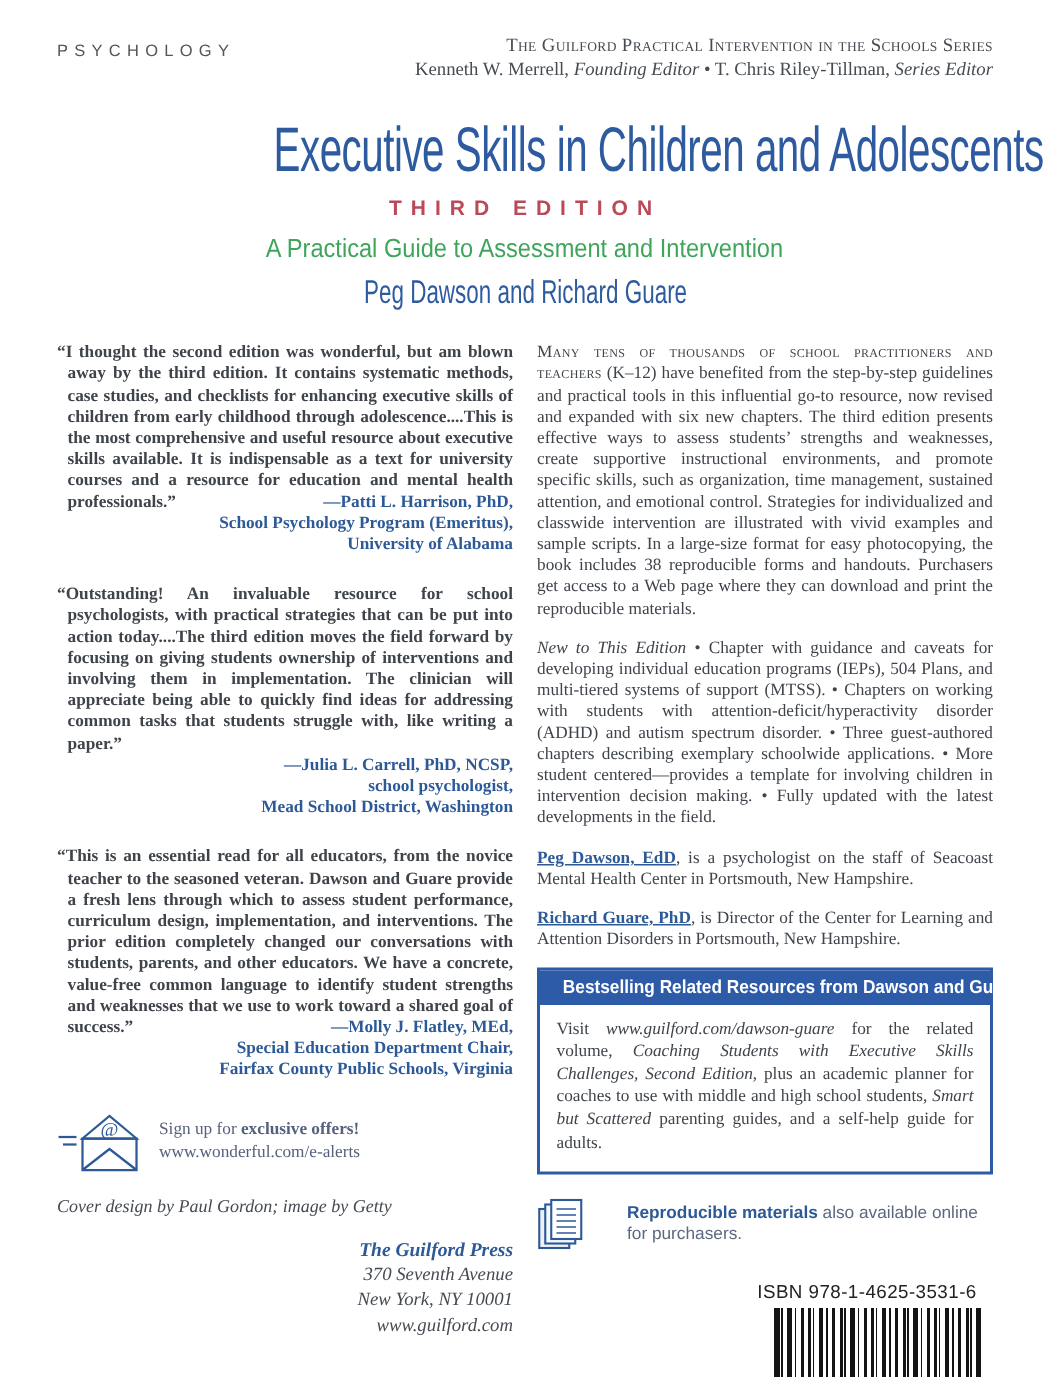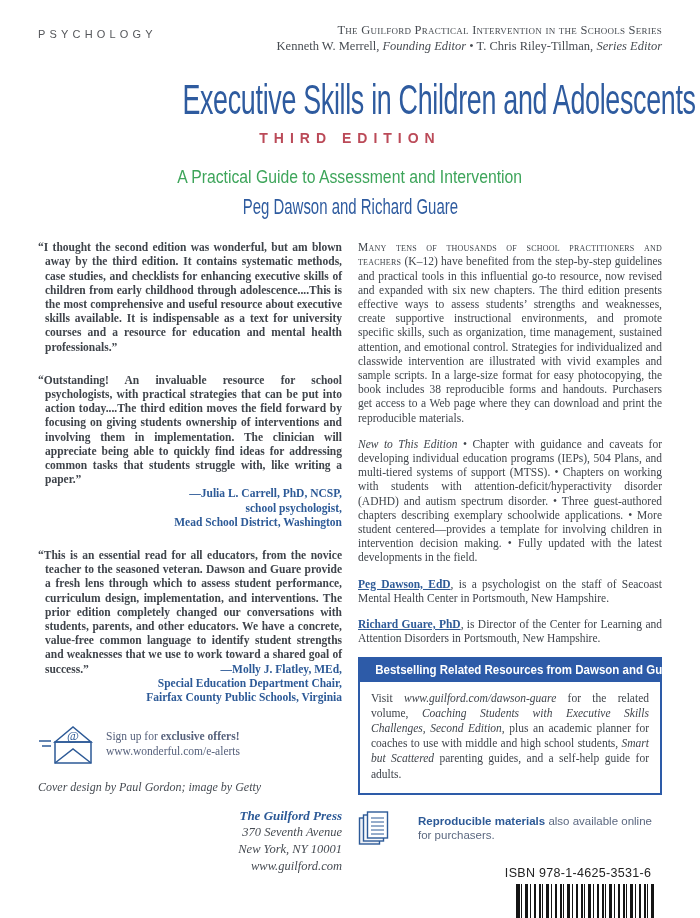--- a/index.html
+++ b/index.html
@@ -33,21 +33,21 @@
   h1.title{
     font-family:"Liberation Sans",sans-serif;font-weight:500;font-size:42px;
     color:var(--title-blue);line-height:1.05;letter-spacing:-.5px;
   }
   .edition{
     font-family:"Liberation Sans",sans-serif;font-weight:700;font-size:14px;
     color:var(--red);letter-spacing:6px;margin-top:8px;
   }
   .subtitle{
     font-family:"Liberation Sans",sans-serif;font-size:17.5px;
-    color:var(--green);margin-top:21px;
+    color:var(--green);margin-top:9px;
   }
   .authors{
     font-family:"Liberation Sans",sans-serif;font-weight:500;font-size:22px;
     color:var(--title-blue);margin-top:6px;
   }
   .authors .condense{transform:scaleX(.68);}
   
   .columns{display:flex;gap:16px;margin-top:20px;}
   .col{width:304px;font-size:11.5px;line-height:14.2px;text-align:justify;}
   
@@ -121,20 +121,25 @@
     <div class="subtitle"><span class="semi-condense">A Practical Guide to Assessment and Intervention</span></div>
     <div class="authors"><span class="condense">Peg Dawson and Richard Guare</span></div>
   </section>
 
   <main class="columns">
 
     <div class="col">
 
       <figure class="quote">
         <blockquote class="qtext">“I thought the second edition was wonderful, but am blown away by the third edition. It contains systematic methods, case studies, and checklists for enhancing executive skills of children from early childhood through adolescence....This is the most comprehensive and useful resource about executive skills available. It is indispensable as a text for university courses and a resource for education and mental health professionals.”</blockquote>
+        <figcaption class="attr pullup">
+          <div>—Patti L. Harrison, PhD,</div>
+          <div>School Psychology Program (Emeritus),</div>
+          <div>University of Alabama</div>
+        </figcaption>
       </figure>
 
       <figure class="quote">
         <blockquote class="qtext">“Outstanding! An invaluable resource for school psychologists, with practical strategies that can be put into action today....The third edition moves the field forward by focusing on giving students ownership of interventions and involving them in implementation. The clinician will appreciate being able to quickly find ideas for addressing common tasks that students struggle with, like writing a paper.”</blockquote>
         <figcaption class="attr">
           <div>—Julia L. Carrell, PhD, NCSP,</div>
           <div>school psychologist,</div>
           <div>Mead School District, Washington</div>
         </figcaption>
       </figure>

